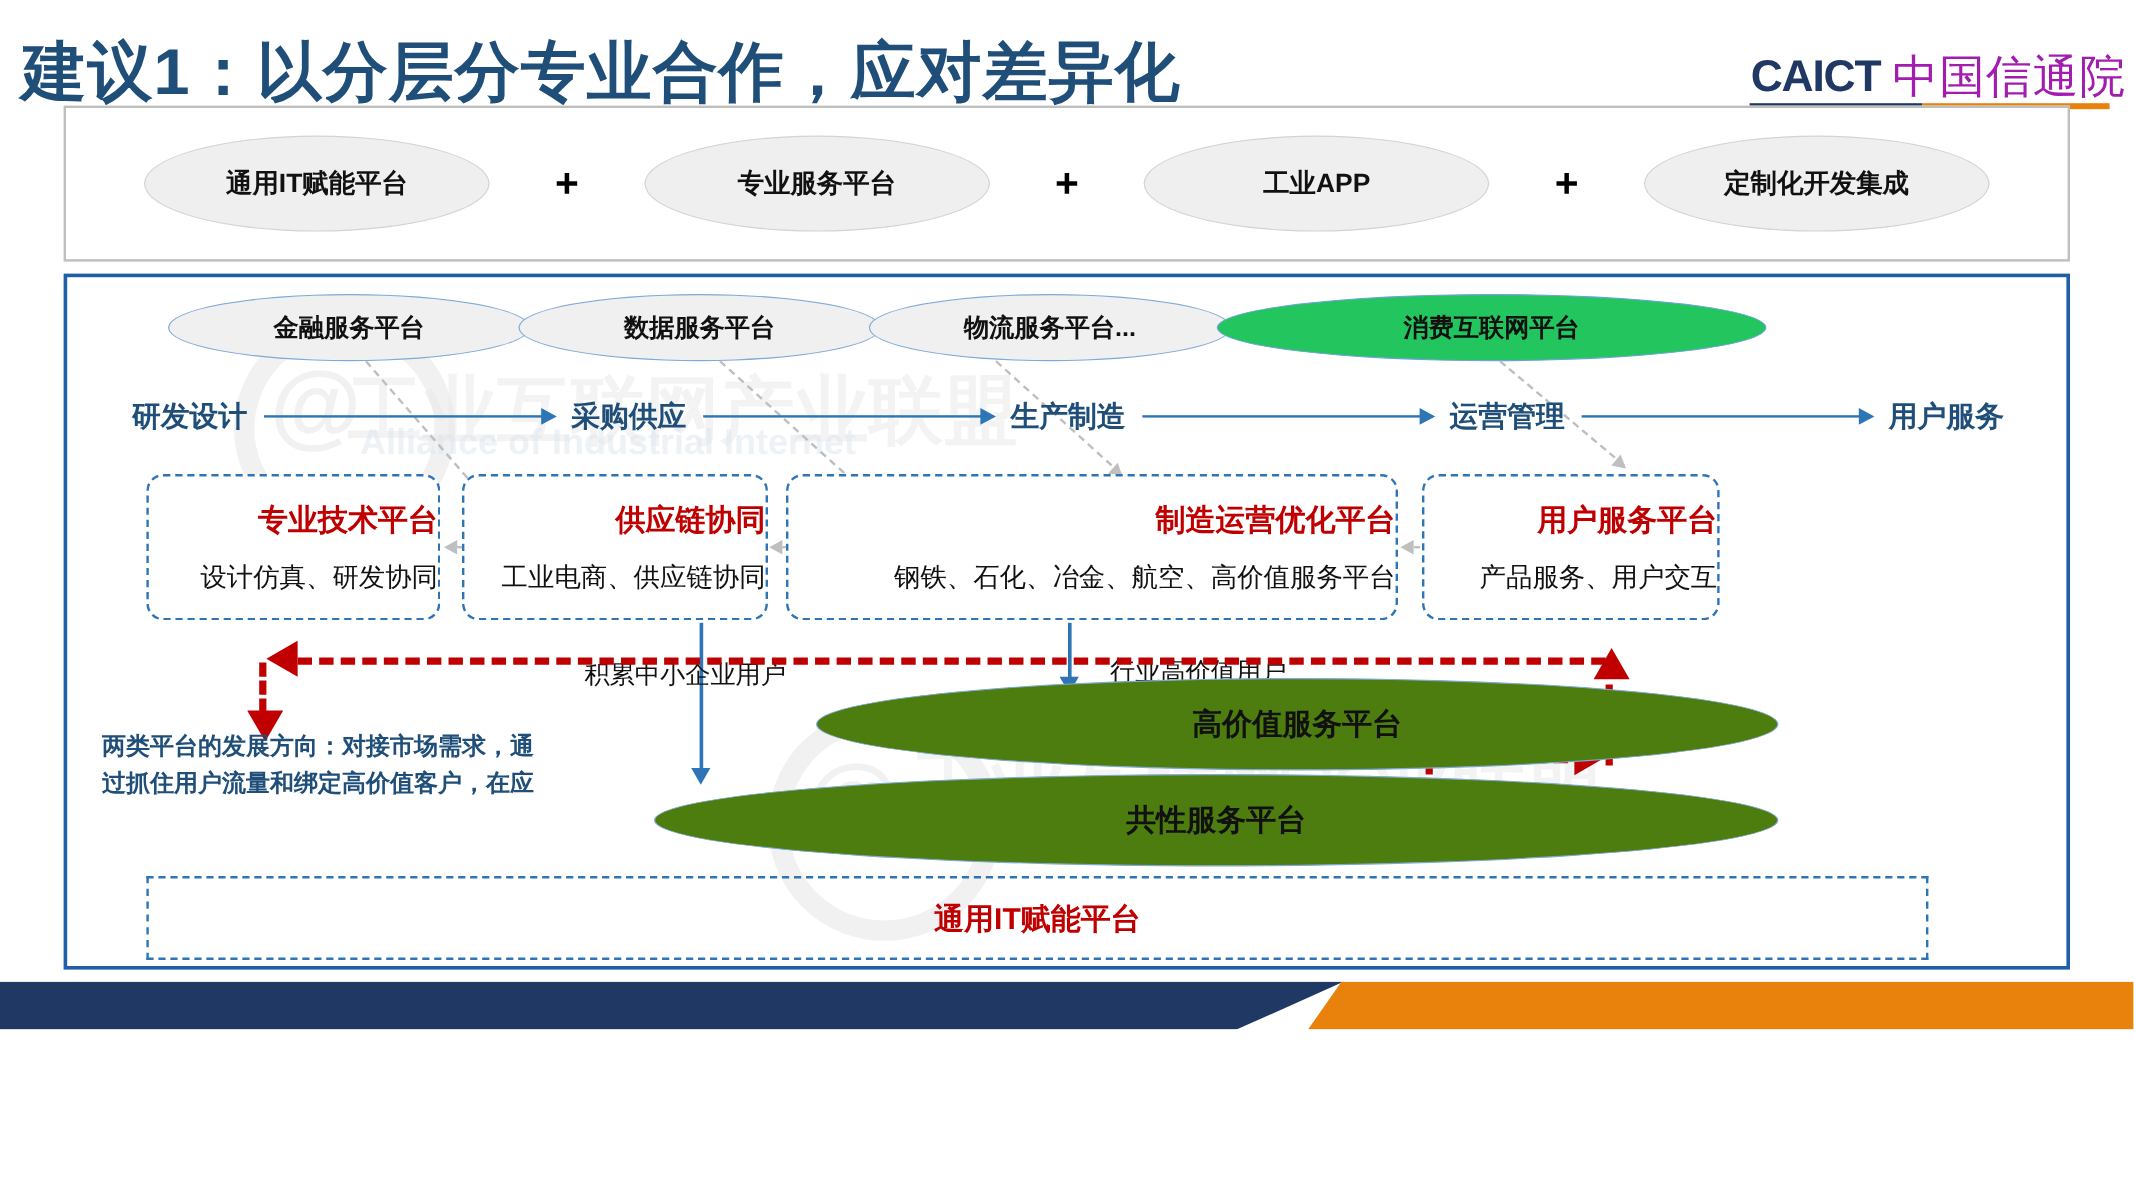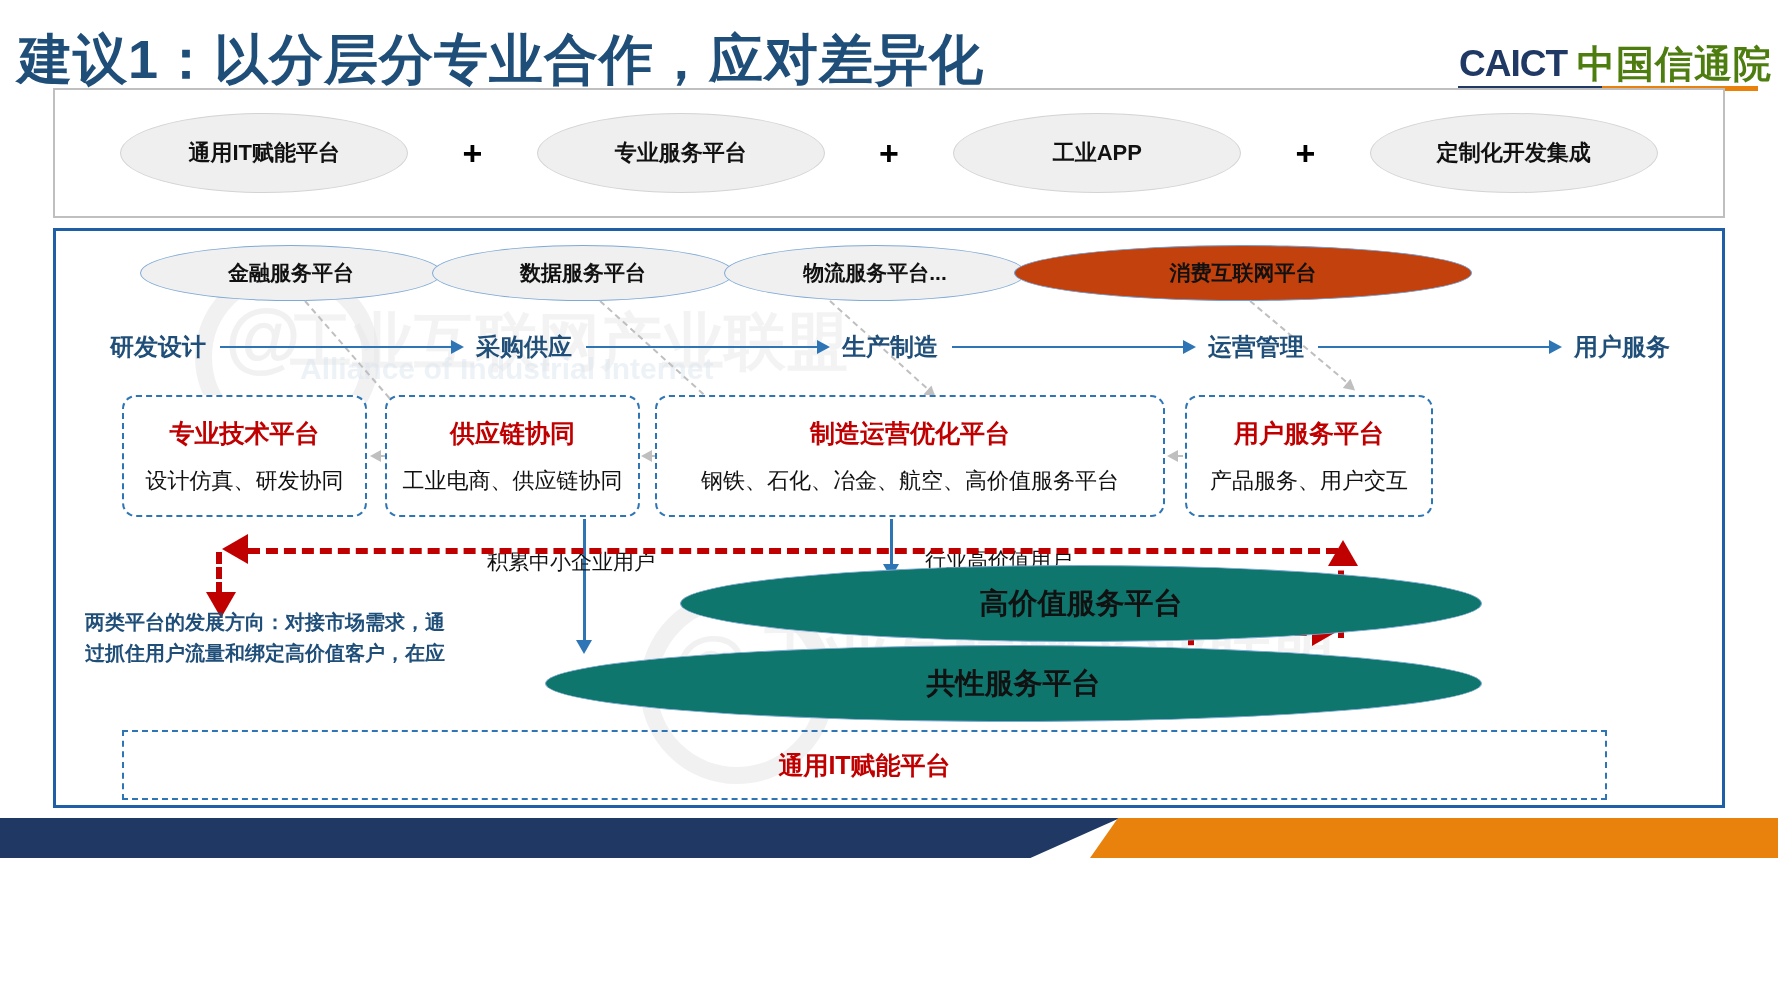--- a/index.html
+++ b/index.html
@@ -14,21 +14,21 @@
     position:absolute;left:18px;top:24px;
     font-size:54px;font-weight:bold;color:#1F4E79;letter-spacing:1px;
     white-space:nowrap;
   }
   
   #logo{position:absolute;right:6px;top:38px;height:52px;display:flex;align-items:center;}
   #logo-caict{
     font-size:37px;font-weight:bold;color:#1F3864;letter-spacing:-1px;
     font-family:"Liberation Sans",sans-serif;
   }
-  #logo-cn{font-size:38px;font-weight:bold;color:#4d7c0f;margin-left:10px;letter-spacing:1px;}
+  #logo-cn{font-size:38px;font-weight:normal;color:#a21caf;margin-left:10px;letter-spacing:1px;}
   #logo-underline{position:absolute;right:20px;top:86px;width:300px;height:5px;display:flex;}
   #logo-underline .seg-blue{width:48%;height:100%;background:#1F3864;}
   #logo-underline .seg-orange{width:52%;height:100%;background:#E8820C;}
 
   
   #top-box{
     position:absolute;left:53px;top:88px;width:1672px;height:130px;
     border:2px solid #BFBFBF;background:#ffffff;box-sizing:border-box;
   }
   .top-row{position:absolute;left:0;top:0;width:100%;height:100%;
@@ -63,37 +63,37 @@
   }
 
   
   .pellipse{
     position:absolute;height:54px;border-radius:50%;
     border:1.6px solid #7FA9D6;
     display:flex;align-items:center;justify-content:center;
     font-size:21px;font-weight:bold;color:#111;
   }
   .pellipse.light{background:#F0F0F0;}
-  .pellipse.blue{background:#c2410c;border-color:#6FA2DA;text-align:center;}
+  .pellipse.blue{background:#22c55e;border-color:#6FA2DA;text-align:center;}
 
   
   #chain{position:absolute;left:110px;top:330px;width:1560px;height:34px;
     display:flex;align-items:center;}
   .chain-node{font-size:24px;font-weight:bold;color:#1F4E79;white-space:nowrap;flex:none;}
   .chain-arrow{flex:1;height:2px;background:#2E75B6;position:relative;margin:0 14px;}
   .chain-arrow:after{
     content:"";position:absolute;right:-2px;top:-6px;
     border-left:13px solid #2E75B6;border-top:7px solid transparent;border-bottom:7px solid transparent;
   }
 
   
   .dbox{
     position:absolute;border:2px dashed #2E75B6;border-radius:14px;
     background:#ffffff;box-sizing:border-box;
-    display:flex;flex-direction:column;align-items:center;justify-content:center;
+    display:flex;flex-direction:column;align-items:flex-end;justify-content:center;
   }
   .dbox-title{font-size:25px;font-weight:bold;color:#C00000;margin-bottom:16px;white-space:nowrap;}
   .dbox-sub{font-size:22px;color:#111;white-space:nowrap;}
 
   
   .dbl-arrow{position:absolute;width:48px;height:12px;}
   .dbl-arrow:before,.dbl-arrow:after{
     content:"";position:absolute;top:0;border-top:6px solid transparent;border-bottom:6px solid transparent;
   }
   .dbl-arrow:before{left:0;border-right:11px solid #BFBFBF;}
@@ -129,23 +129,23 @@
     border-left:26px solid #C00000;border-top:15px solid transparent;border-bottom:15px solid transparent;}
 
   
   #note{
     position:absolute;left:85px;top:607px;width:455px;
     font-size:20px;font-weight:bold;color:#1F4E79;line-height:31px;
   }
 
   
   .big-ellipse{
-    position:absolute;border-radius:50%;border:1.6px solid #7FA9D6;background:#0f766e;
-    display:flex;align-items:center;justify-content:center;
-    font-size:29px;font-weight:bold;color:#111;
+    position:absolute;border-radius:50%;border:1.6px solid #7FA9D6;background:#4d7c0f;
+    display:flex;align-items:center;justify-content:center;
+    font-size:25px;font-weight:bold;color:#111;
   }
 
   
   #bottom-dbox{
     position:absolute;left:122px;top:730px;width:1485px;height:70px;
     border:2px dashed #2E75B6;box-sizing:border-box;
     display:flex;align-items:center;justify-content:center;
     font-size:25px;font-weight:bold;color:#C00000;background:transparent;
   }
 

